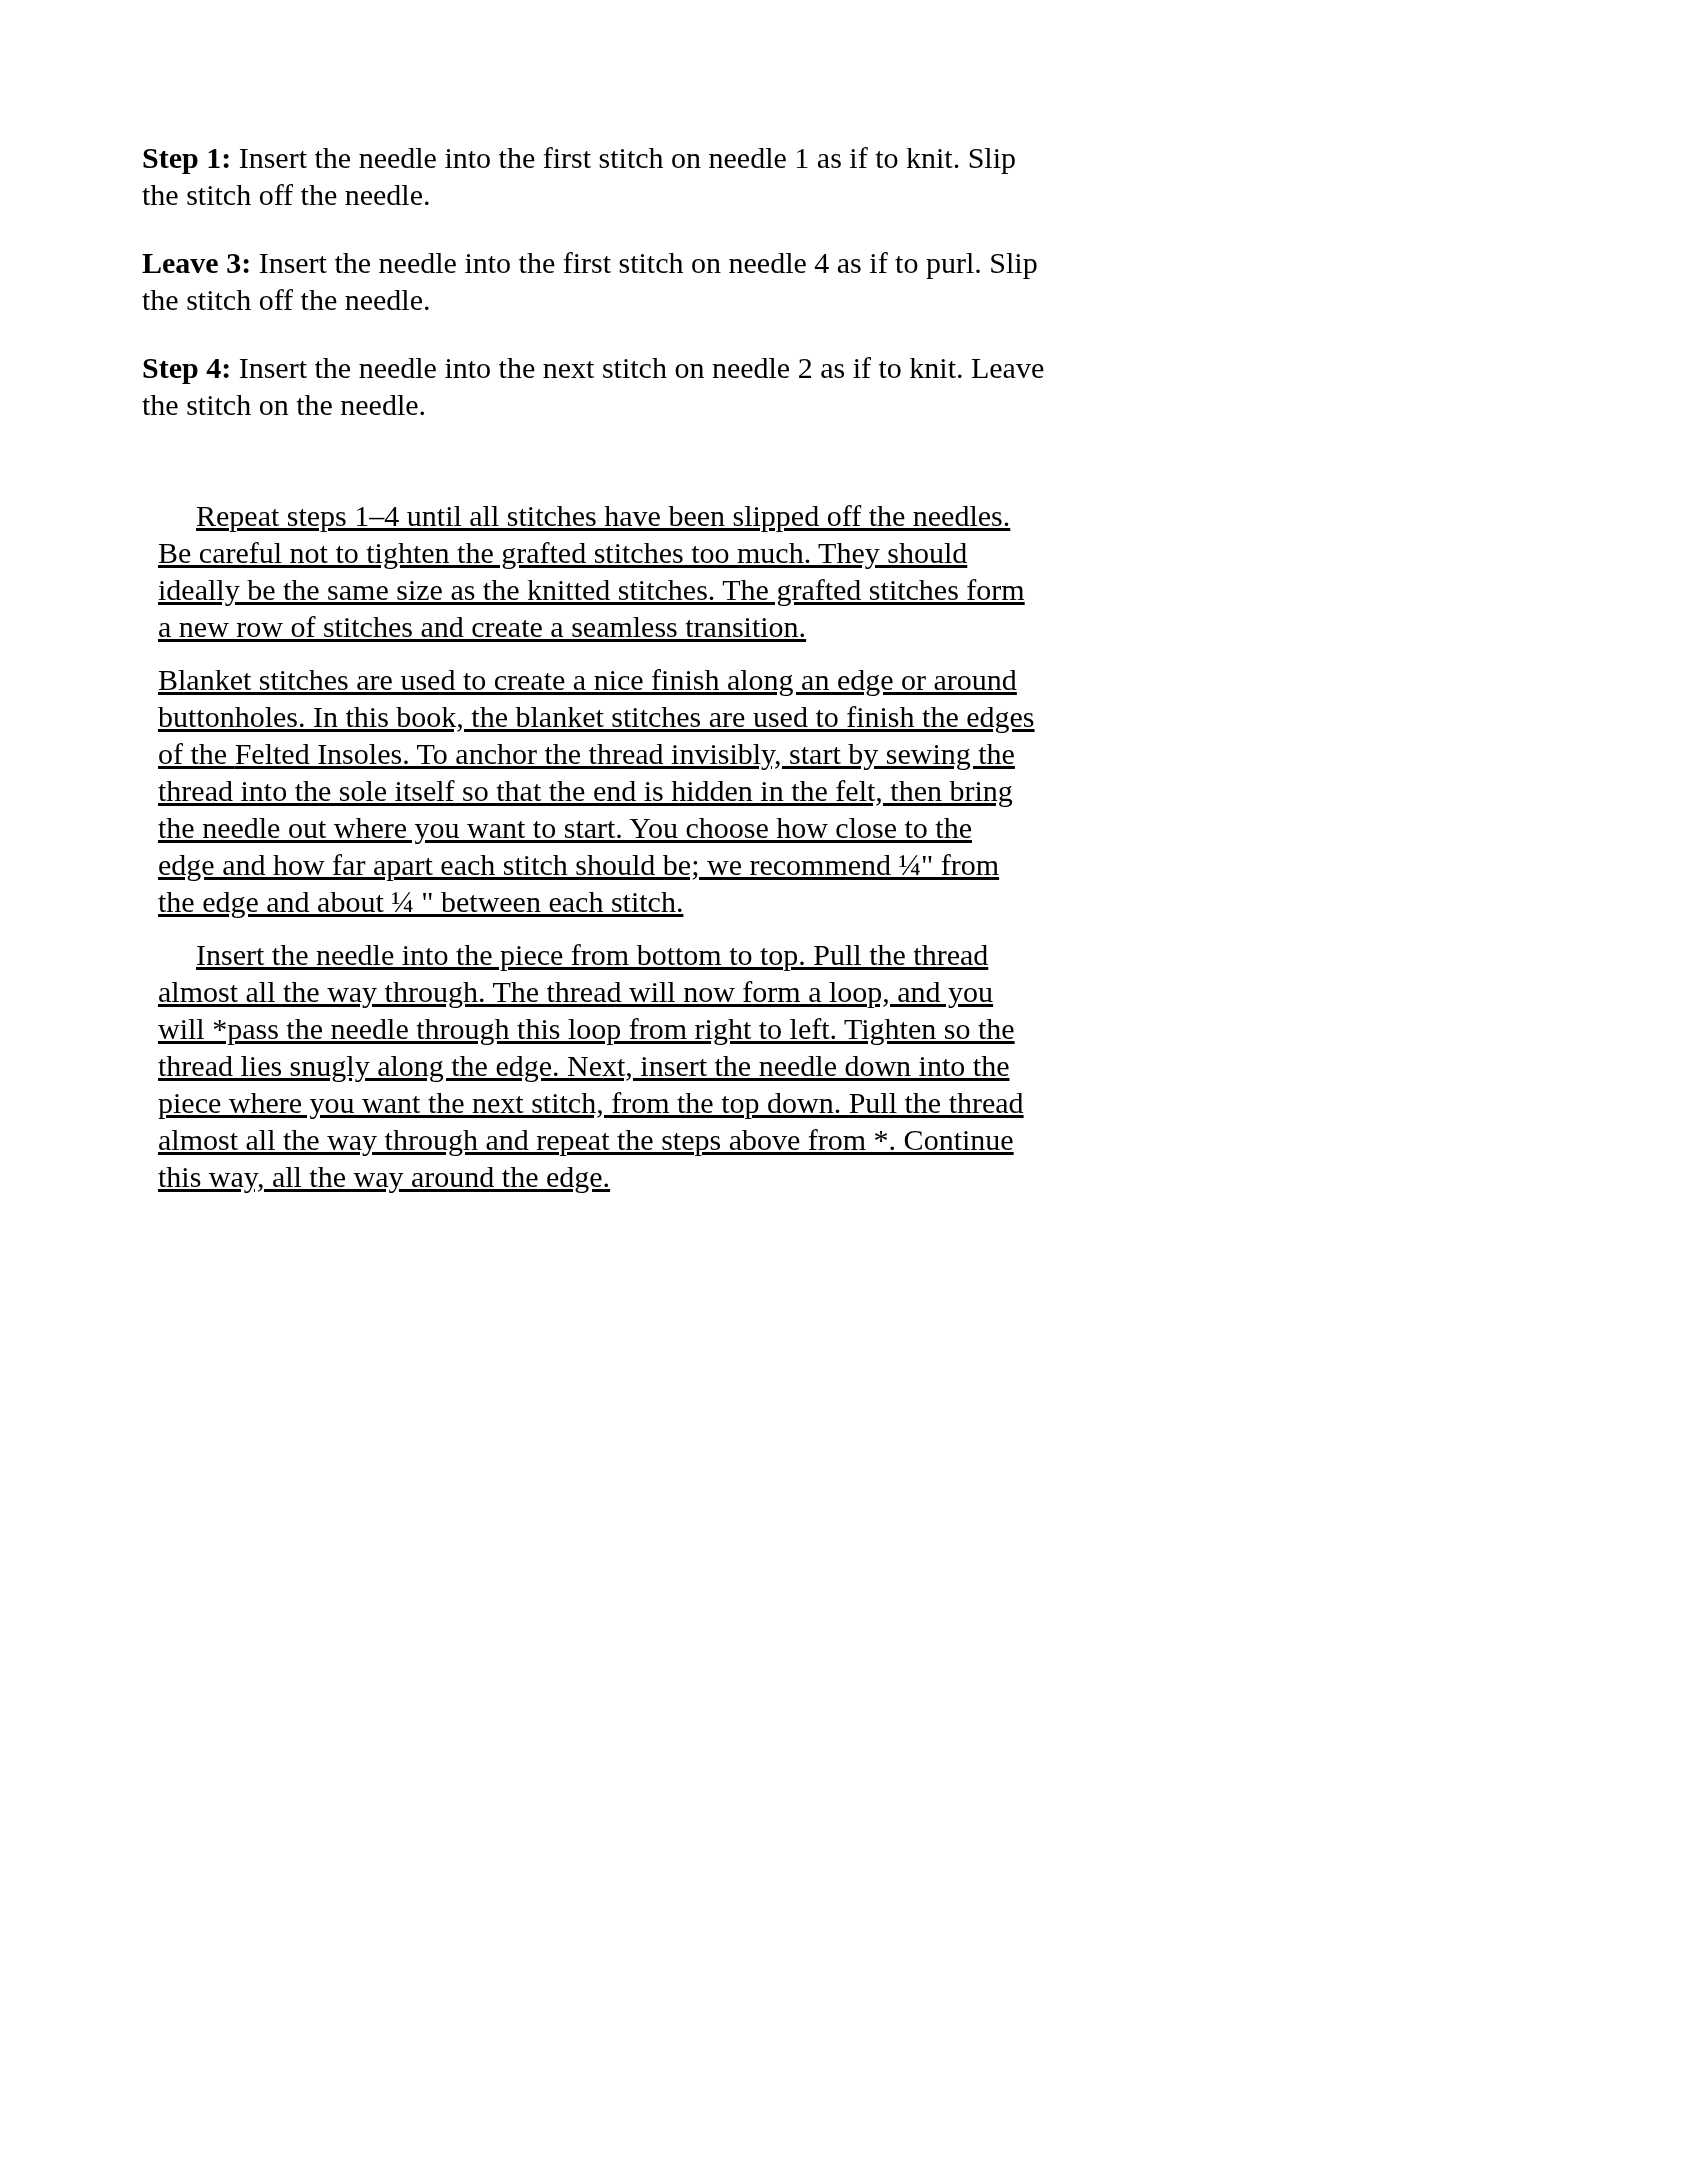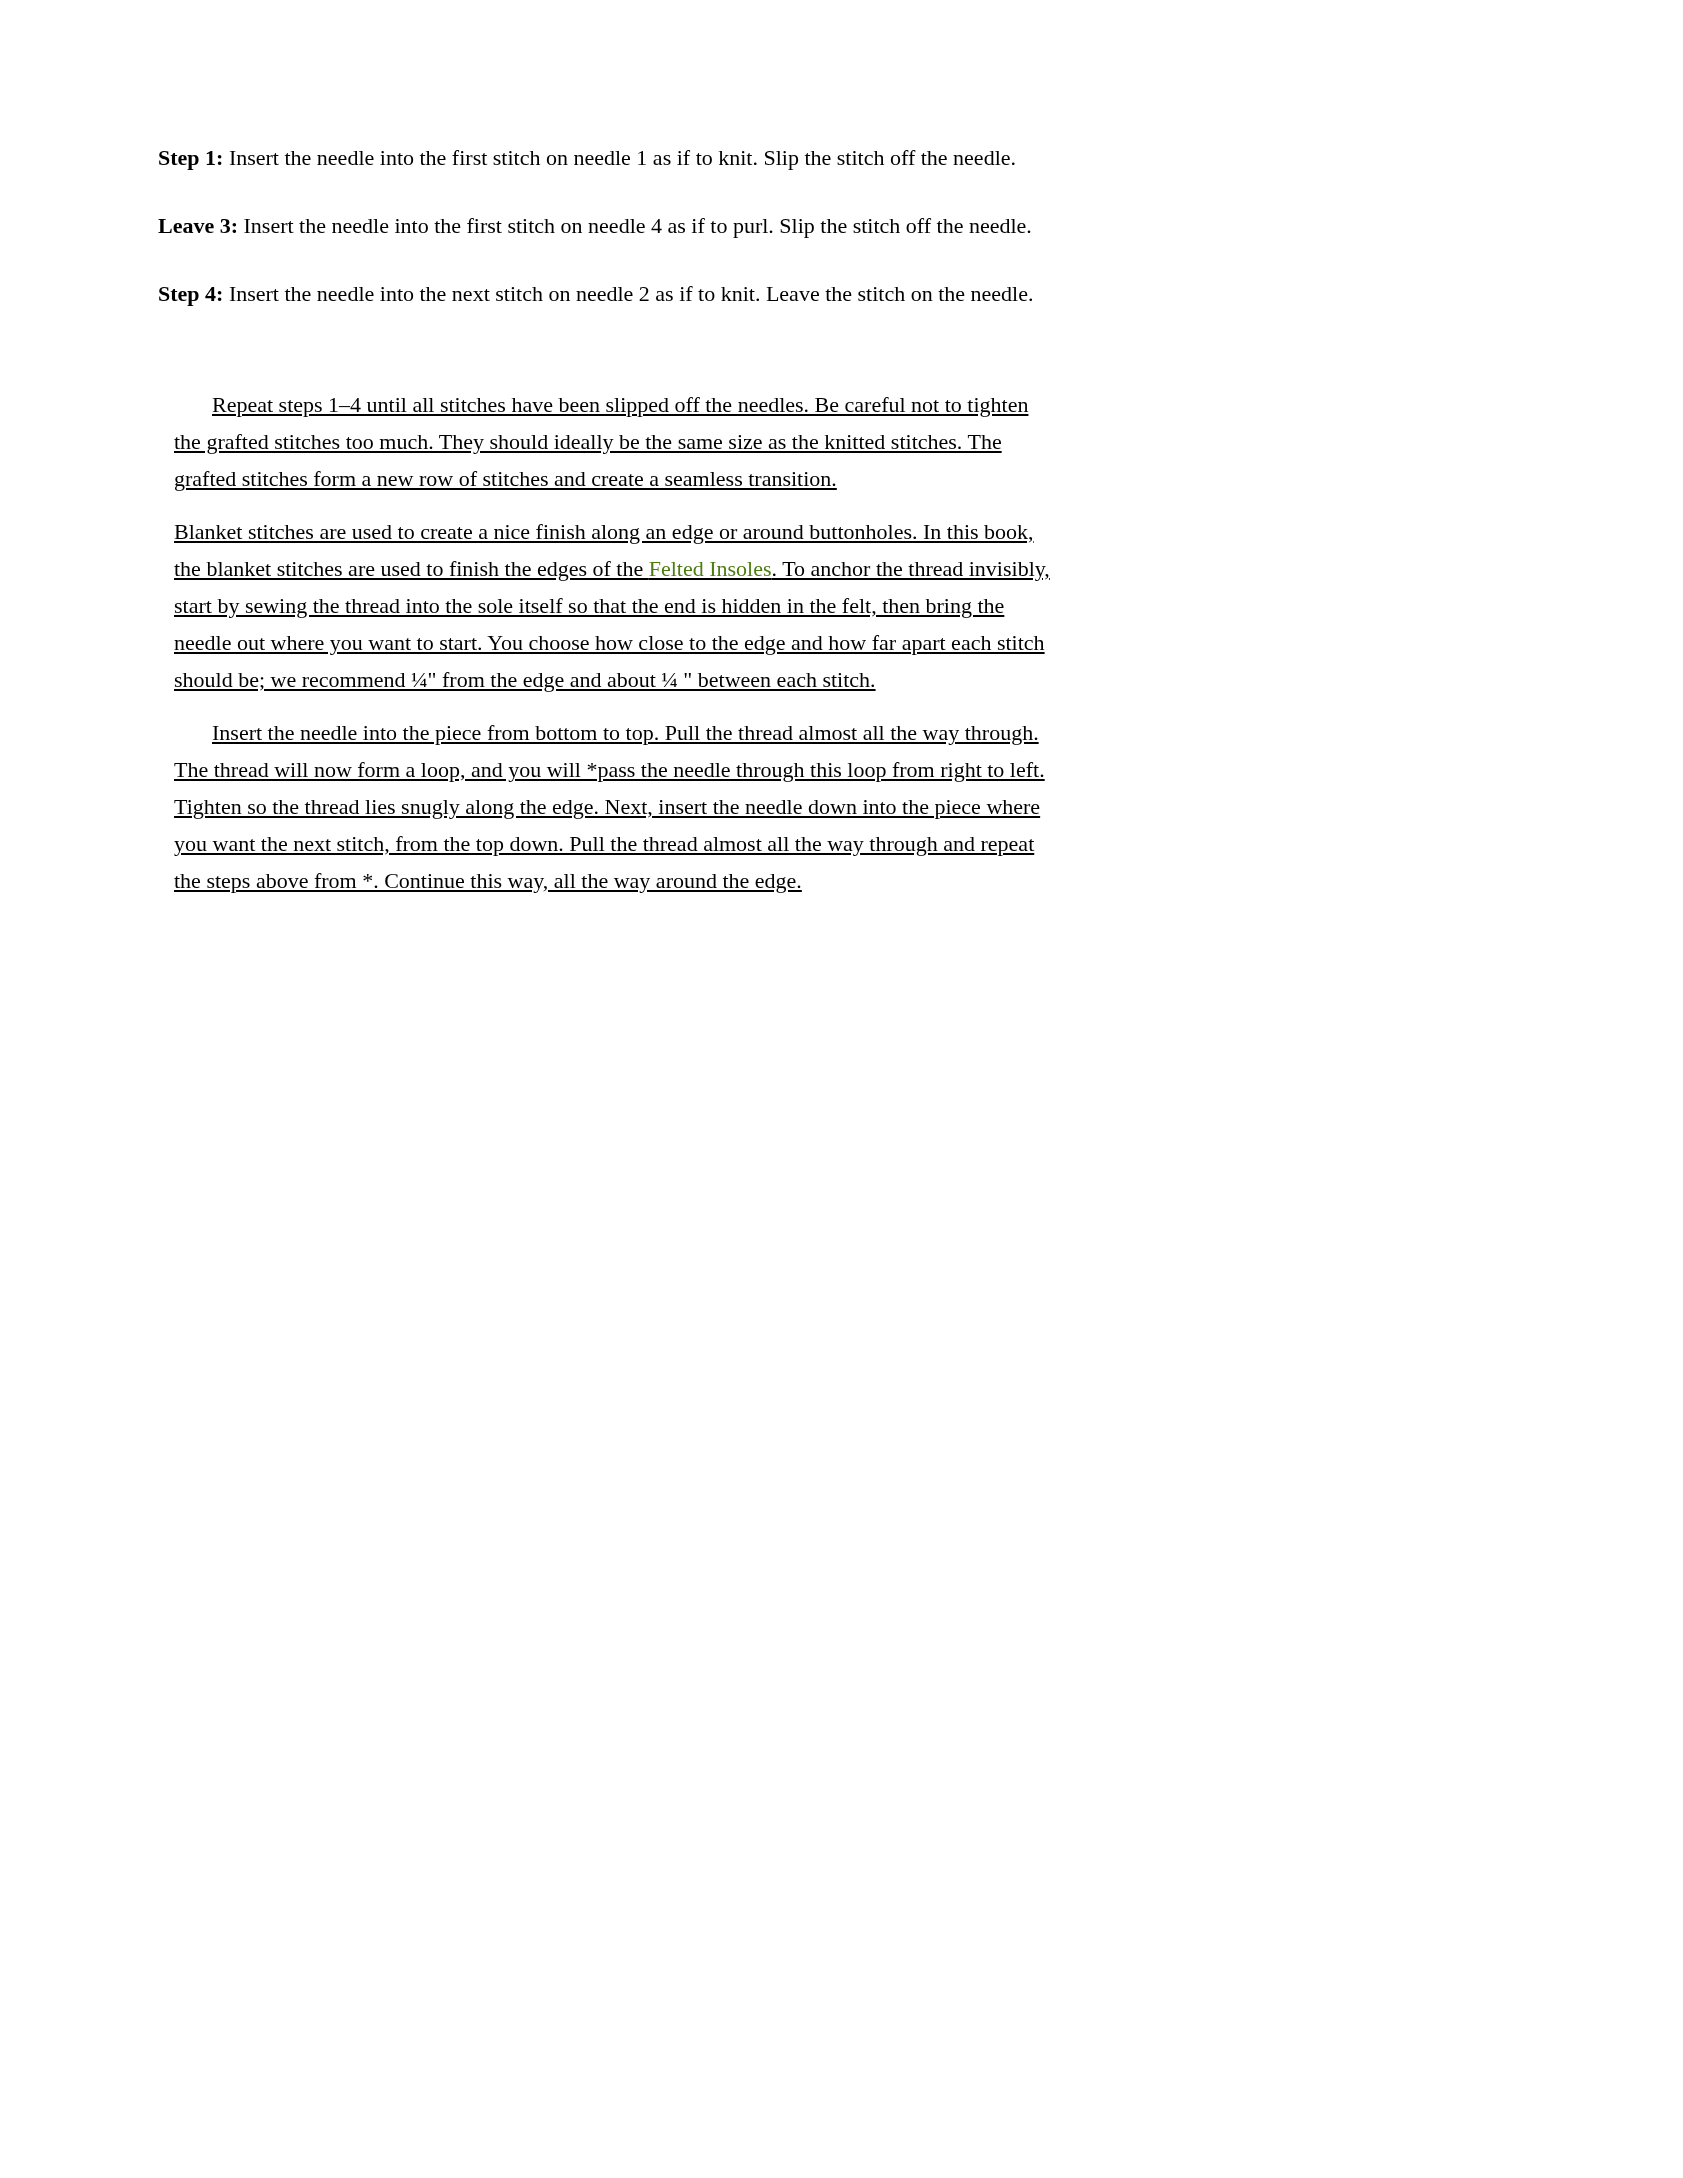--- a/index.html
+++ b/index.html
@@ -9,44 +9,44 @@
   }
   body {
     width: 1683px;
     height: 2178px;
     position: relative;
     font-family: "Liberation Serif", "DejaVu Serif", serif;
     color: #000000;
   }
   .page-content {
     position: absolute;
-    left: 158px;
+    left: 142px;
     top: 139px;
     width: 909px;
-    font-size: 22px;
+    font-size: 30px;
     line-height: 37px;
   }
   p.step-para {
     margin: 0 0 31px 0;
   }
   p.body-para {
     margin: 16px;
     text-decoration: underline;
   }
   p.indented {
     text-indent: 38px;
   }
   .step-label {
     font-weight: bold;
   }
   .spacer-after-steps {
     height: 27px;
   }
   a.doc-link {
-    color: #4d7c0f;
+    color: #000000;
     text-decoration: none;
     cursor: pointer;
   }
 </style>
 </head>
 <body>
 
 <div class="page-content">
 
   <p class="step-para"><span class="step-label">Step 1:</span> <span>Insert the needle into the first stitch on needle 1 as if to knit. Slip the stitch off the needle.</span></p>

